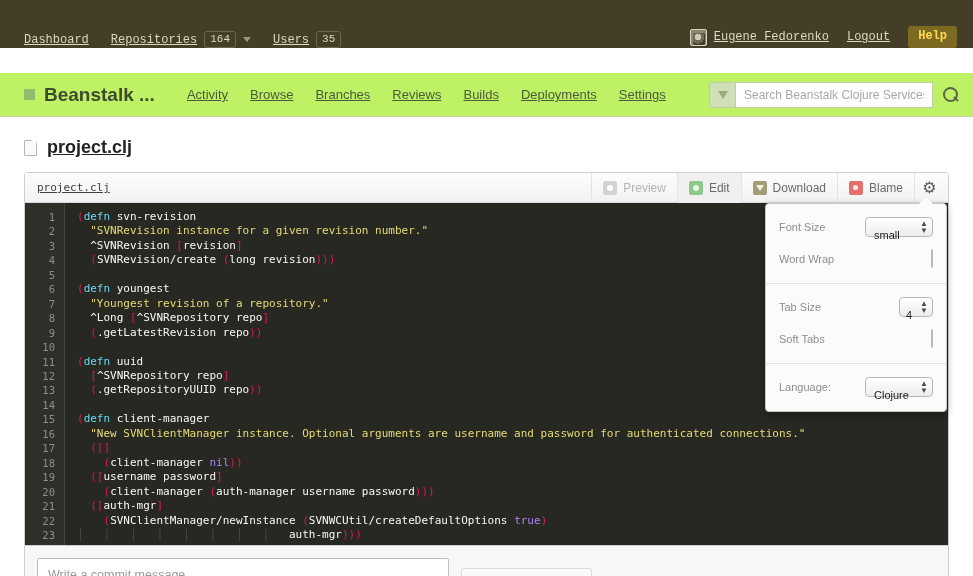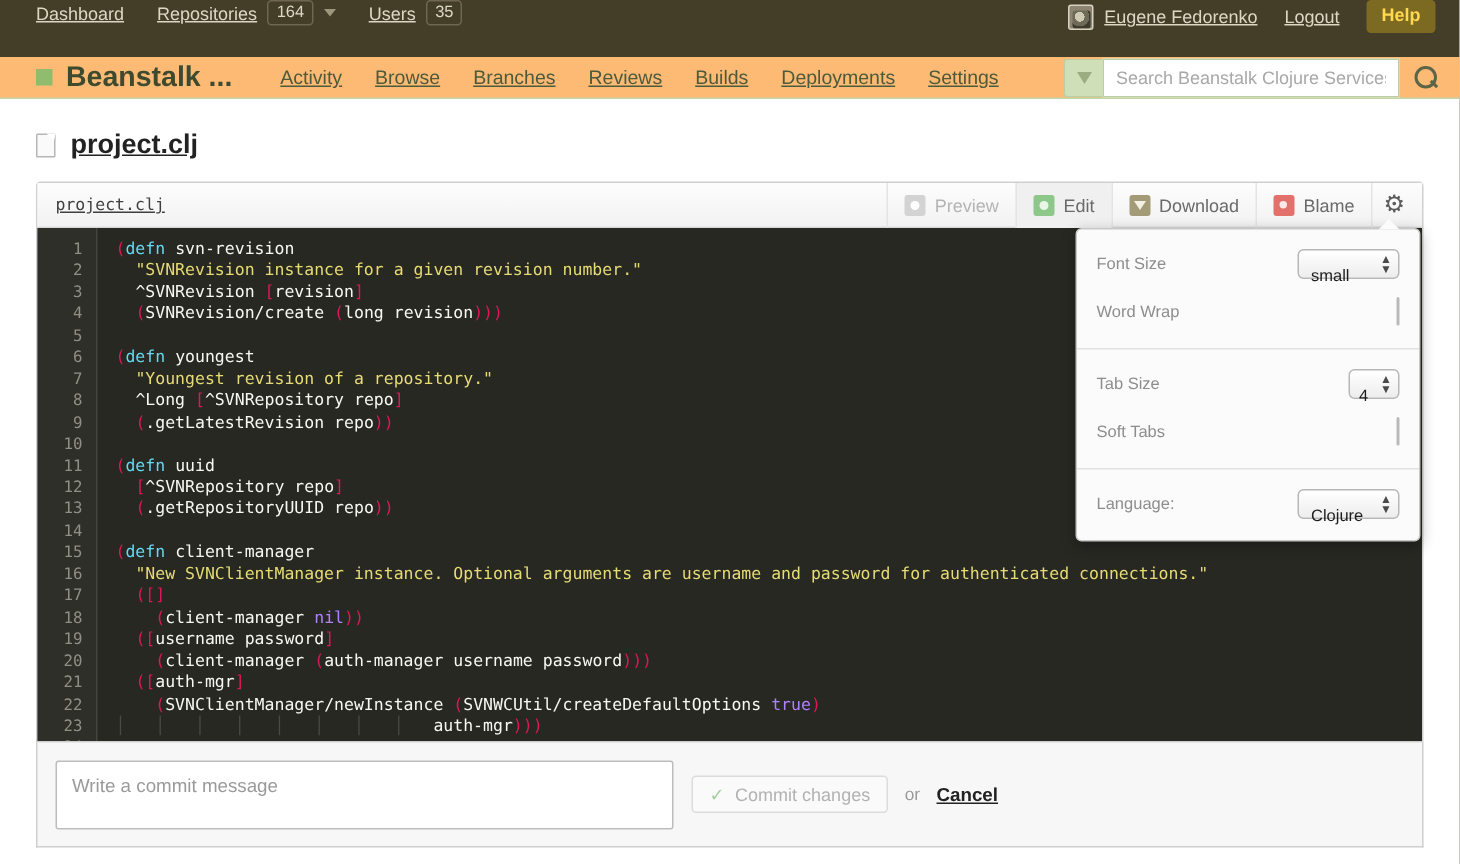--- a/index.html
+++ b/index.html
@@ -5,26 +5,27 @@
   * { box-sizing: border-box; margin: 0; padding: 0; }
   html, body {
     width: 973px; height: 576px;
     background: #ffffff;
     font-family: "Liberation Sans", sans-serif;
     overflow: hidden;
   }
 
   
   .topbar {
-    height: 38px;
+    height: 48px;
     background: #443d28;
     display: flex;
-    align-items: flex-start;
+    align-items: flex-end;
     padding: 0 16px 0 24px;
     position: relative;
+    font-family: Liberation Mono, monospace;
   }
   .topbar .left { display: flex; align-items: center; gap: 22px; }
   .topbar .right { margin-left: auto; display: flex; align-items: center; gap: 18px; }
   .tb-link {
     color: #ddd8c4;
     font-size: 12px;
     text-decoration: underline;
     cursor: pointer;
     white-space: nowrap;
   }
@@ -65,26 +66,27 @@
     font-size: 12px;
     font-weight: bold;
     padding: 4px 10px 5px;
     border-radius: 3px;
     cursor: pointer;
     line-height: 13px;
   }
 
   
   .projbar {
-    height: 28px;
-    background: #fdba74;
+    height: 44px;
+    background: #bef264;
     border-bottom: 1px solid #c3d6aa;
     display: flex;
     align-items: center;
     padding: 0 14px 0 24px;
+    margin-top: 25px;
   }
   .proj-title {
     display: flex; align-items: center; gap: 9px;
     margin-right: 32px;
   }
   .proj-swatch {
     width: 11px; height: 11px;
     background: #8fbc6d;
     display: inline-block;
   }
@@ -286,21 +288,21 @@
   .st { color: #e6db74; }            
   .cn { color: #ae81ff; }            
   .sy { color: #f8f8f2; }            
   .ix { color: #4a4a42; }            
 
   
   .popover {
     position: absolute;
     right: 1px;
     top: 30px;
-    width: 230px;
+    width: 182px;
     background: #fbfbfb;
     border: 1px solid #c8c8c8;
     border-radius: 4px;
     box-shadow: 0 3px 9px rgba(0,0,0,.30);
     z-index: 20;
   }
   .popover::before {
     content: "";
     position: absolute;
     right: 13px; top: -7px;

